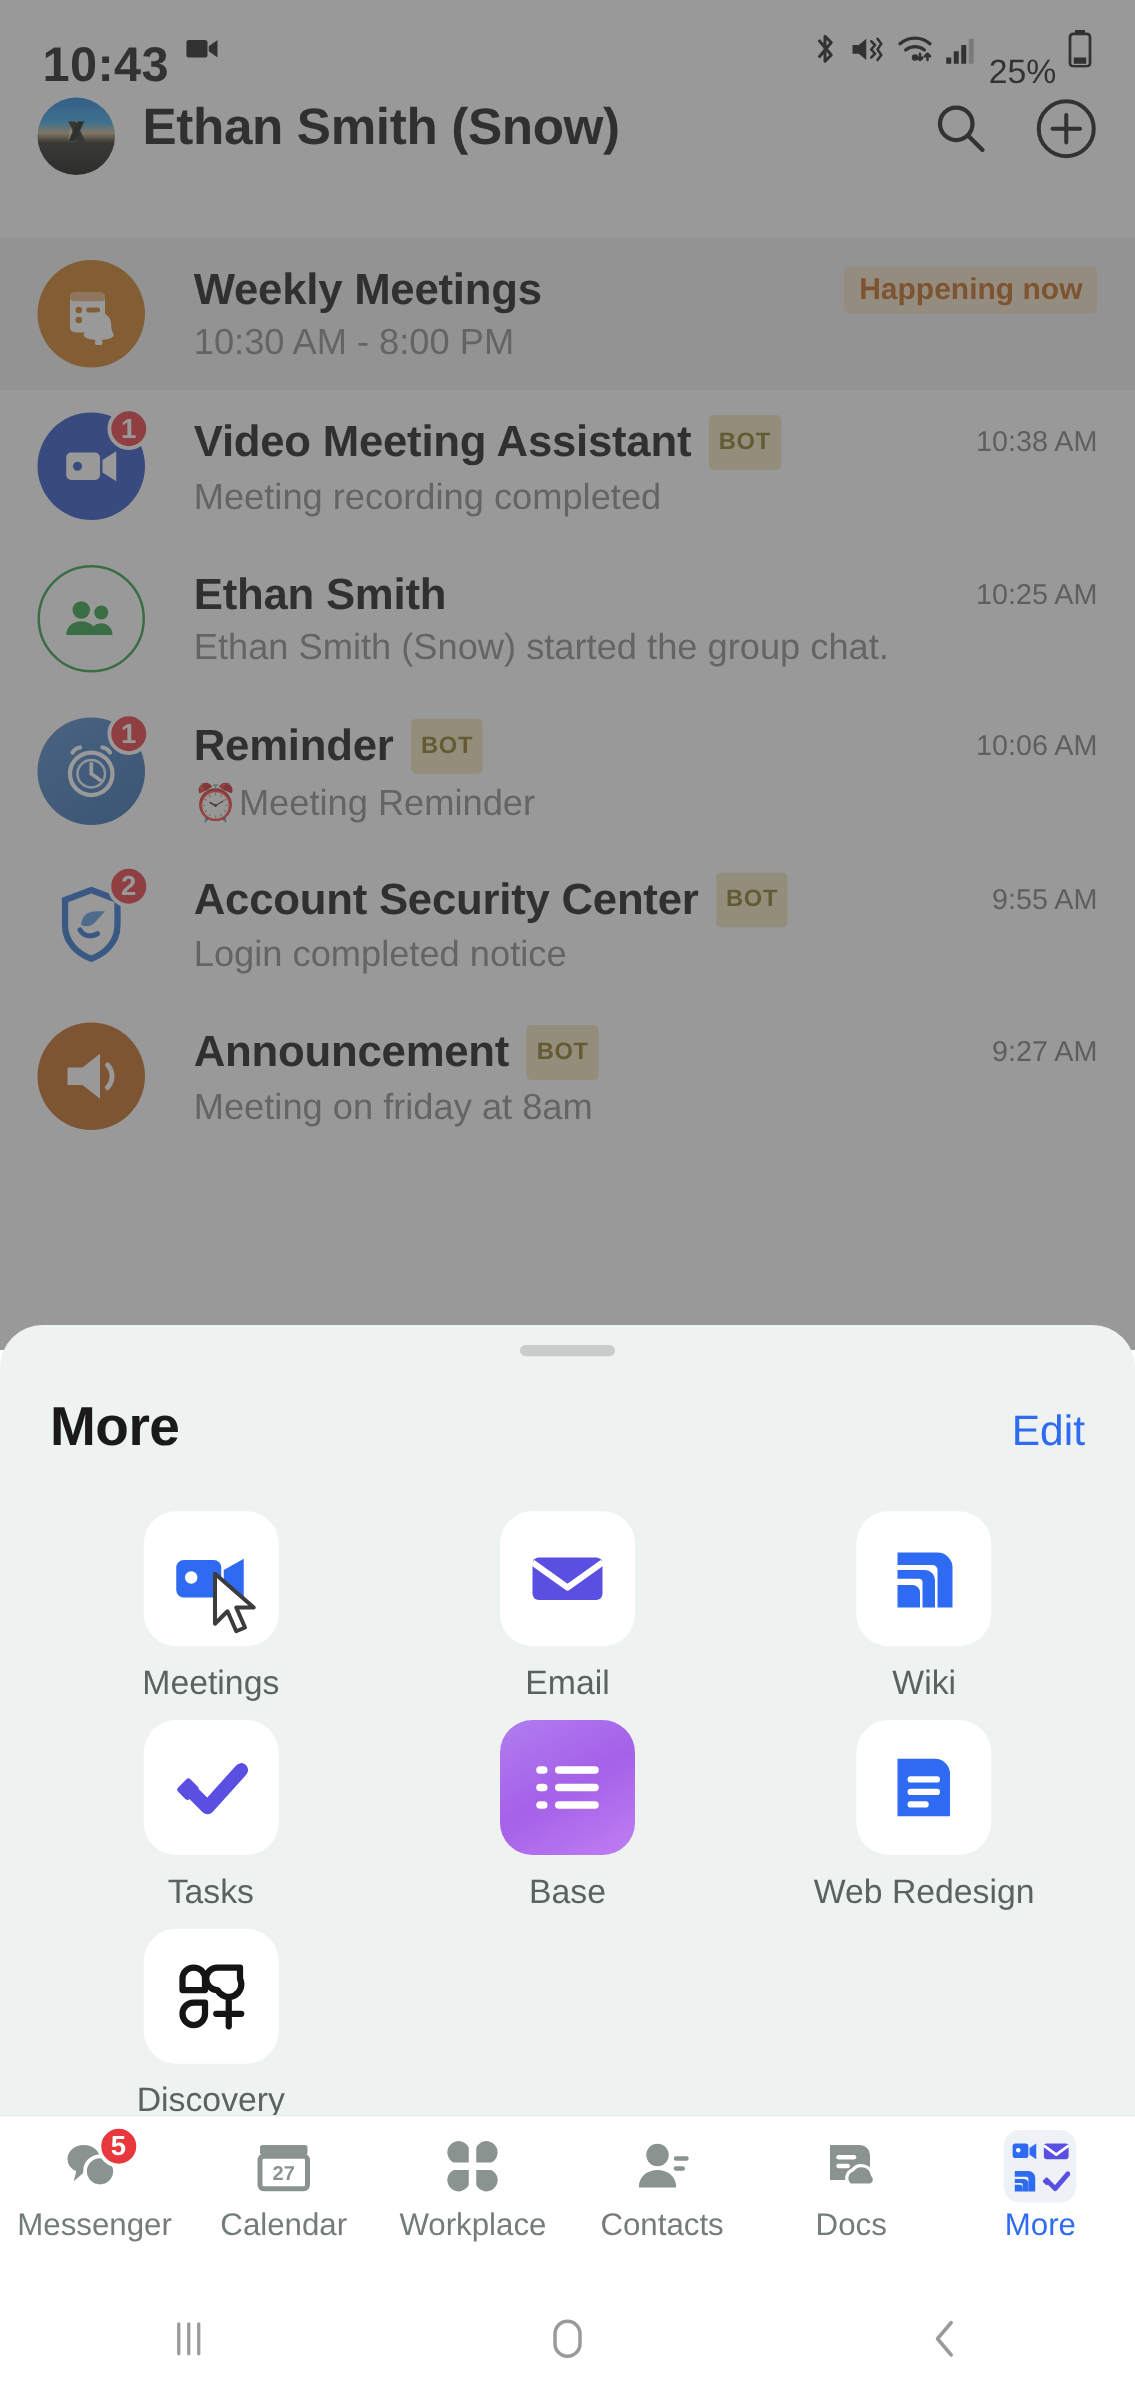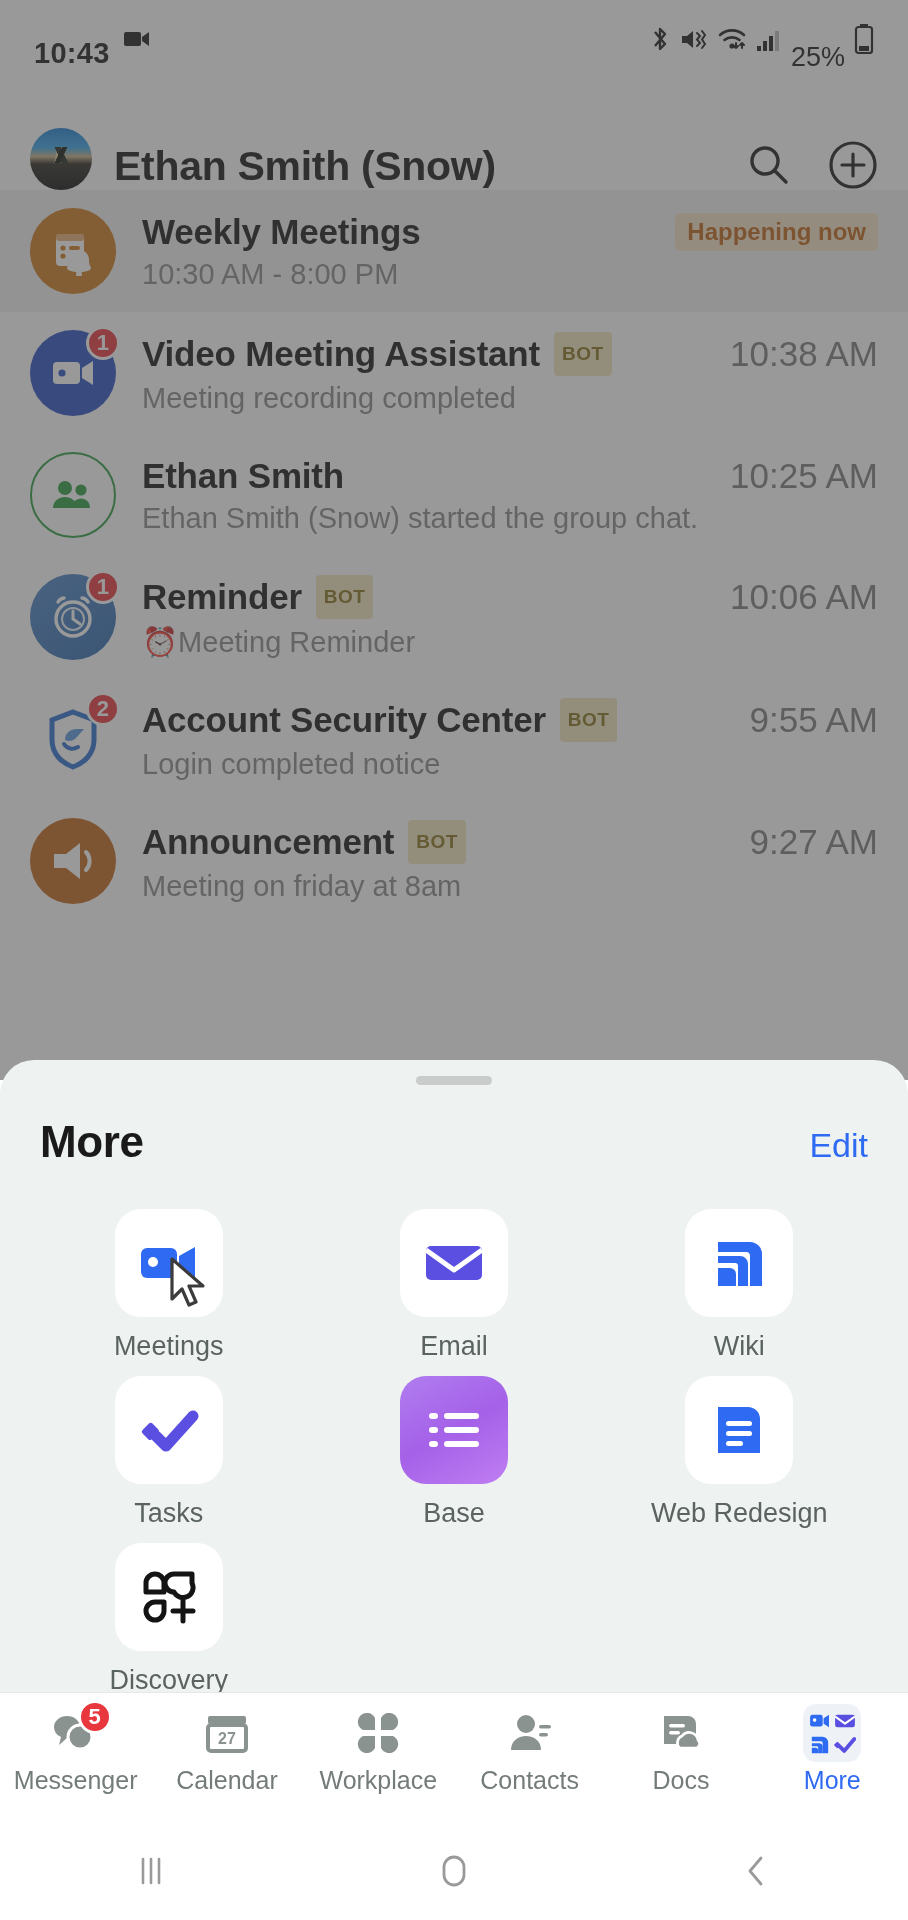--- a/index.html
+++ b/index.html
@@ -12,48 +12,48 @@
   }
 
   
   #app-root { position:absolute; inset:0; background:#ffffff; }
 
   
   .statusbar {
     height:78px; display:flex; align-items:center;
     padding:0 34px; color:#1b1b1b;
   }
-  .sb-time { font-size:29px; font-weight:600; letter-spacing:.3px;margin-top:28px; }
+  .sb-time { font-size:39px; font-weight:600; letter-spacing:.3px;margin-top:28px; }
   .sb-left { display:flex; align-items:center; gap:14px; }
   .sb-right { margin-left:auto; display:flex; align-items:center; gap:9px; }
   .sb-batt-text { font-size:27px; font-weight:500;margin-top:36px; }
 
   
   .header {
-    height:112px; display:flex; align-items:flex-end;
+    height:112px; display:flex; align-items:flex-start;
     padding:0 30px; gap:22px;
   }
   .avatar-photo {
     width:62px; height:62px; border-radius:50%;
     flex:0 0 auto; overflow:hidden; position:relative;
     background:linear-gradient(#1d7fd4 0%, #3aa6e8 32%, #c6b189 46%, #2c2a22 58%, #0f1412 100%);
   }
   .avatar-photo::before{
     content:""; position:absolute; left:6%; top:30%; width:88%; height:26%;
     background:
       linear-gradient(115deg, transparent 45%, #141a16 46%, #141a16 54%, transparent 55%),
       linear-gradient(65deg, transparent 45%, #22281f 46%, #22281f 55%, transparent 56%),
       linear-gradient(100deg, transparent 40%, #e8d2a0 42%, #e8d2a0 50%, transparent 52%);
   }
   .header-title { font-size:41px; font-weight:700; color:#171717; letter-spacing:-.3px; }
   .header-actions { margin-left:auto; display:flex; align-items:center; gap:36px; }
 
   
   .chat-row {
-    display:flex; align-items:center; gap:26px;
+    display:flex; align-items:center; gap:39px;
     padding:18px 30px; min-height:118px;justify-content:space-between;
   }
   .chat-row.banner { background:#f1f1f1; }
   .av {
     width:86px; height:86px; border-radius:50%;
     flex:0 0 auto; position:relative;
     display:flex; align-items:center; justify-content:center;
   }
   .av-badge {
     position:absolute; top:-4px; right:-4px;
@@ -63,21 +63,21 @@
     padding:0 8px; border:3px solid #fff;
   }
   .chat-body { flex:1; min-width:0; }
   .chat-line1 { display:flex; align-items:center; gap:14px; }
   .chat-title { font-size:35px; font-weight:600; color:#171717; letter-spacing:-.2px; white-space:nowrap; }
   .bot-tag {
     font-size:19px; font-weight:700; color:#8a7320;
     background:#f0e7bd; padding:11px 8px; border-radius:4px;
     letter-spacing:.5px;
   }
-  .chat-time { margin-left:auto; font-size:35px; color:#7d7d7d; white-space:nowrap; padding-left:18px; }
+  .chat-time { margin-left:auto; font-size:23px; color:#7d7d7d; white-space:nowrap; padding-left:18px; }
   .chat-sub { font-size:29px; color:#8b8b8b; margin-top:6px; white-space:nowrap; overflow:hidden; text-overflow:ellipsis; }
   .happening {
     margin-left:auto; font-size:24px; font-weight:600; color:#c2661a;
     background:#f7e3c8; padding:5px 12px; border-radius:5px; white-space:nowrap;
   }
 
   
   #scrim { position:absolute; left:0; top:0; right:0; height:1080px; background:rgba(70,70,70,.55); }
 
   

